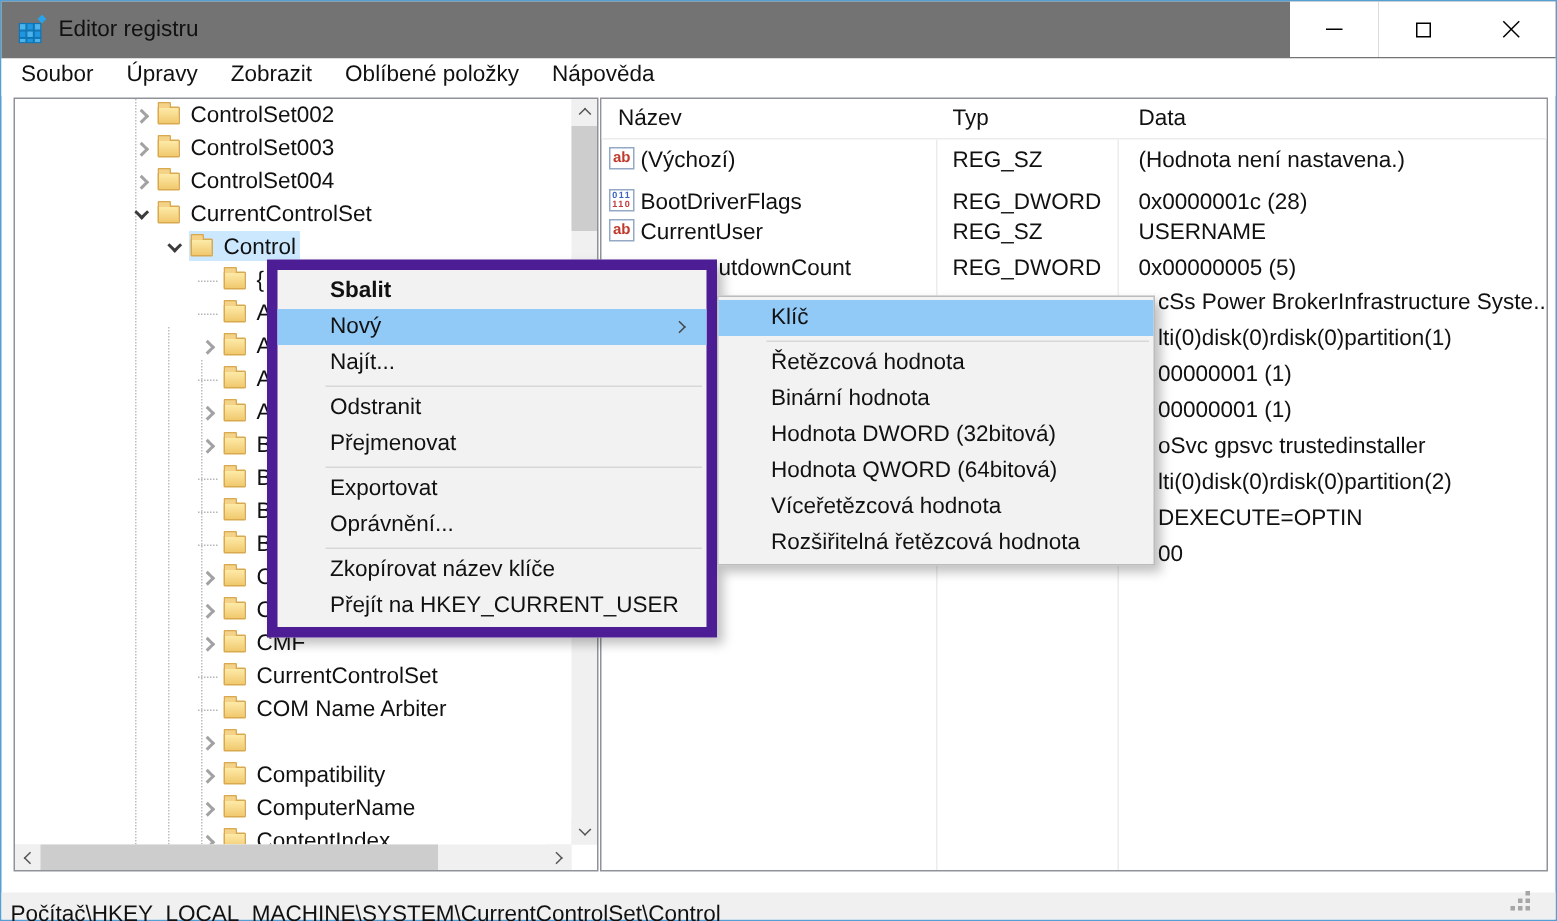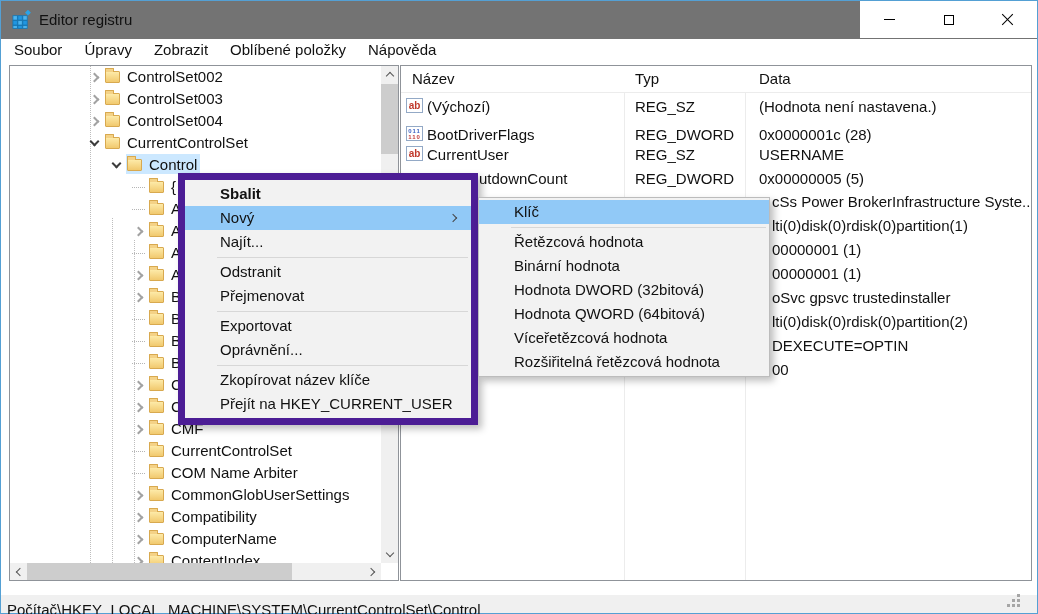--- a/index.html
+++ b/index.html
@@ -302,21 +302,20 @@
             <span class="folder"></span>
             <span class="tree-label">COM Name Arbiter</span>
           </span>
         </div>
         <div class="tree-row" style="padding-left: 118px;">
           <span class="expbox">
             <span class="chev collapsed"></span>
           </span>
           <span class="nodebox">
             <span class="folder"></span>
-            <span class="tree-label">CommonGlobUserSettings</span>
           </span>
         </div>
         <div class="tree-row" style="padding-left: 118px;">
           <span class="expbox">
             <span class="chev collapsed"></span>
           </span>
           <span class="nodebox">
             <span class="folder"></span>
             <span class="tree-label">Compatibility</span>
           </span>

